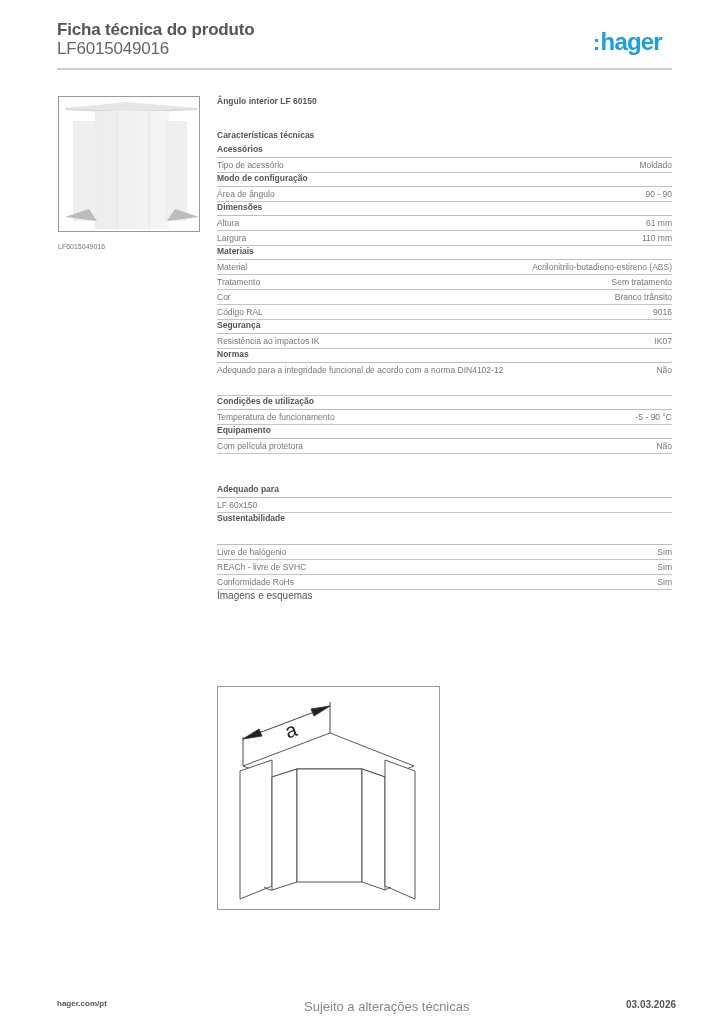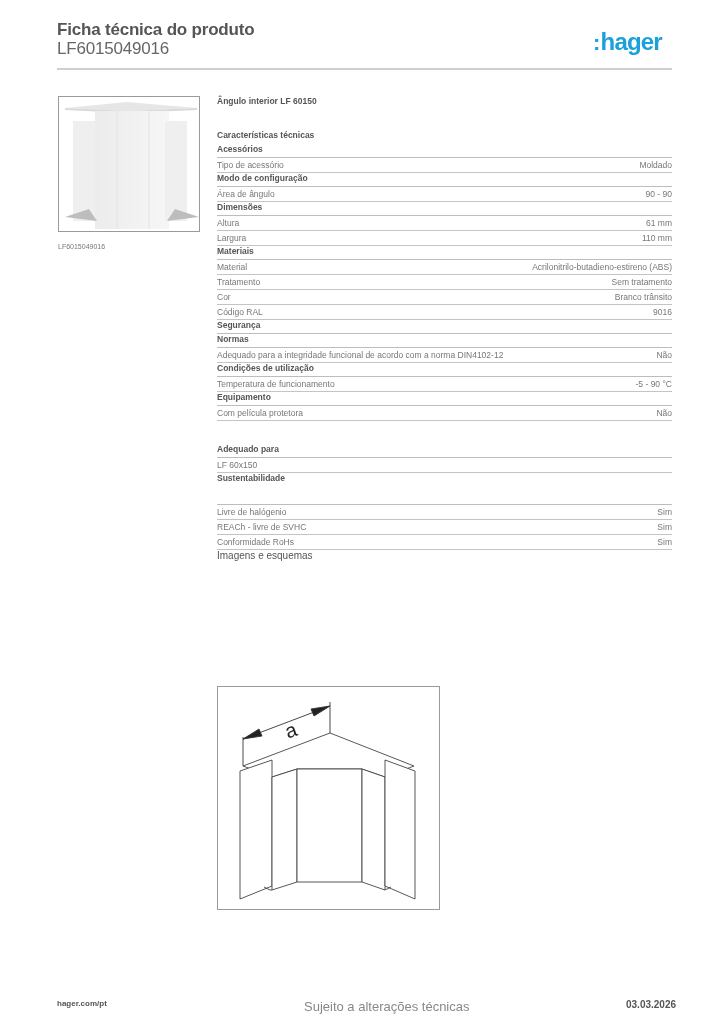--- a/index.html
+++ b/index.html
@@ -16,21 +16,21 @@
   .product-code { position: absolute; left: 58px; top: 243px; font-size: 7px; color: #777; }
 
   .content { position: absolute; left: 217px; top: 96px; width: 455px; }
   .prod-name { font-size: 8.5px; font-weight: bold; color: #555; height: 14px; }
   .tech-title { font-size: 8.5px; font-weight: bold; color: #555; margin-top: 20px; height: 14px; }
 
   .group-title { font-size: 8.5px; font-weight: bold; color: #555; padding-bottom: 2px; border-bottom: 1px solid #bdbdbd; line-height: 11px; }
   .row { display: flex; justify-content: space-between; font-size: 8.5px; color: #777; line-height: 13.5px; border-bottom: 1px solid #c4c4c4; padding-top: 0.5px; }
   .row .label { max-width: 290px; }
   .row .value { text-align: right; }
-  .row.tall { line-height: 11px; padding-top: 2px; padding-bottom: 1px; }
+  .row.tall { line-height: 11px; padding-top: 2px; padding-bottom: 19px; }
 
   .spacer-20 { height: 22px; }
 
   .img-title { font-size: 10px; font-weight: normal; color: #555; }
   .diagram { position: absolute; left: 217px; top: 686px; width: 223px; height: 224px; border: 1px solid #9a9a9a; background: #fff; }
 
   .footer-left { position: absolute; left: 57px; top: 999px; font-size: 8px; font-weight: bold; color: #555; }
   .footer-mid { position: absolute; left: 304px; top: 999px; font-size: 13px; color: #888; }
   .footer-right { position: absolute; left: 626px; top: 999px; font-size: 10px; font-weight: bold; color: #555; }
 </style>
@@ -106,20 +106,24 @@
   <div class="row">
       <span class="label">Cor</span>
       <span class="value">Branco trânsito</span>
     </div>
   <div class="row">
       <span class="label">Código RAL</span>
       <span class="value">9016</span>
     </div>
 
   <div class="group-title">Segurança</div>
+  <div class="row">
+      <span class="label">Resistência ao impactos IK</span>
+      <span class="value">IK07</span>
+    </div>
 
   <div class="group-title">Normas</div>
   <div class="row tall">
       <span class="label">Adequado para a integridade funcional de acordo com a norma DIN4102-12</span>
       <span class="value">Não</span>
     </div>
 
   <div class="group-title">Condições de utilização</div>
   <div class="row">
       <span class="label">Temperatura de funcionamento</span>
@@ -127,21 +131,21 @@
     </div>
 
   <div class="group-title">Equipamento</div>
   <div class="row">
       <span class="label">Com película protetora</span>
       <span class="value">Não</span>
     </div>
 
   <div class="spacer-20"></div>
 
-  <div class="group-title" style="margin-top:1px">Adequado para</div>
+  <div class="group-title" style="margin-top:8px">Adequado para</div>
   <div class="row">
       <span class="label">LF 60x150</span>
       <span class="value"></span>
     </div>
 
   <div class="group-title" style="padding-bottom:20px">Sustentabilidade</div>
   <div class="row">
       <span class="label">Livre de halógenio</span>
       <span class="value">Sim</span>
     </div>

